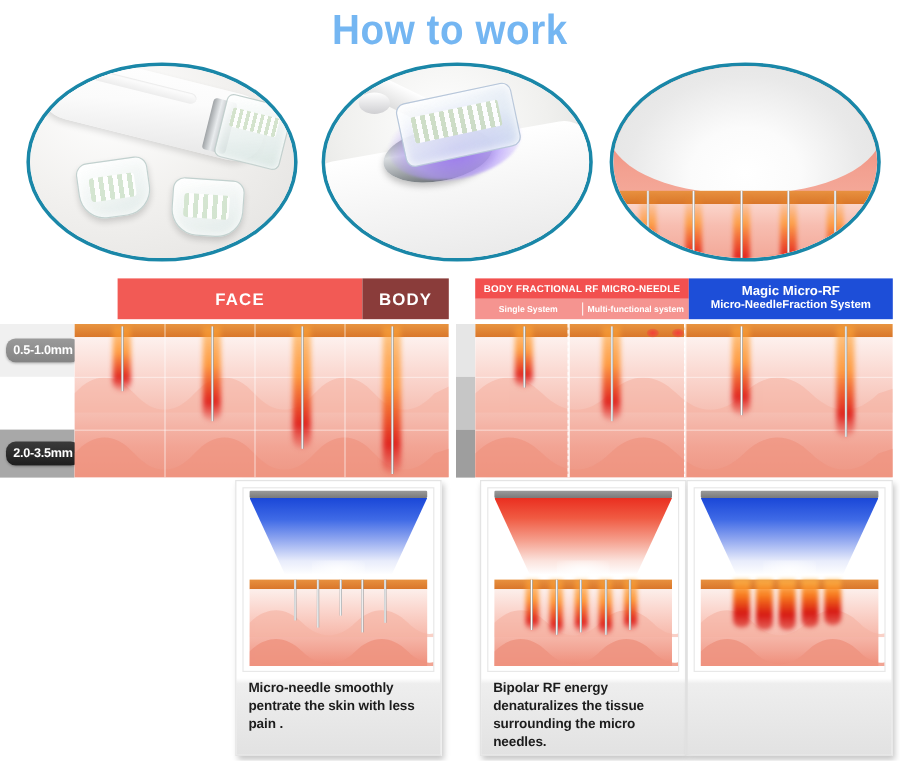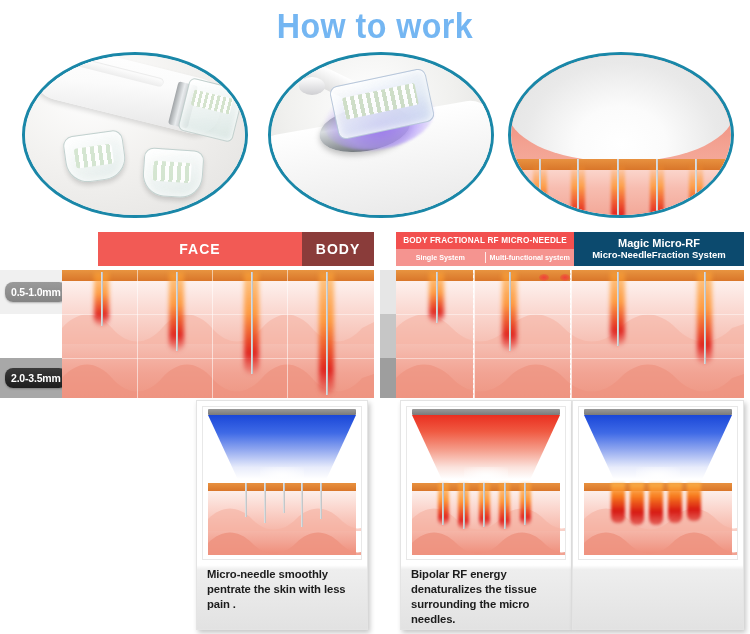--- a/index.html
+++ b/index.html
@@ -165,21 +165,21 @@
 
   .hdr-other{position:absolute;left:16px;width:178px;top:6px;height:17px;
     background:#f2504f;display:flex;align-items:center;justify-content:center;
     color:#ffffff;font-size:8.2px;font-weight:bold;letter-spacing:.2px;white-space:nowrap;}
   .hdr-sub{position:absolute;left:16px;width:178px;top:23px;height:17px;
     background:#f59490;display:flex;align-items:center;color:#ffffff;
     font-size:7.2px;font-weight:bold;}
   .hdr-sub span{flex:1;text-align:center;white-space:nowrap;}
   .hdr-sub .divider{flex:0 0 1px;height:11px;background:rgba(255,255,255,.8);}
   .hdr-magic{position:absolute;left:194px;right:6px;top:6px;height:34px;
-    background:#0c4a6e;display:flex;flex-direction:column;align-items:center;justify-content:center;
+    background:#1d4ed8;display:flex;flex-direction:column;align-items:center;justify-content:center;
     color:#ffffff;line-height:1.15;}
   .hdr-magic .m1{font-size:11px;font-weight:bold;}
   .hdr-magic .m2{font-size:9.5px;font-weight:bold;}
 
   .skin{position:absolute;top:44px;height:128px;overflow:hidden;}
   .chartL .skin{left:62px;right:0;}
   .chartR .skin{left:16px;right:6px;}
   .epi{position:absolute;left:0;right:0;top:0;height:11px;
     background:linear-gradient(180deg,#e89440,#d9762a);}
   .derm{position:absolute;left:0;right:0;top:11px;bottom:0;

